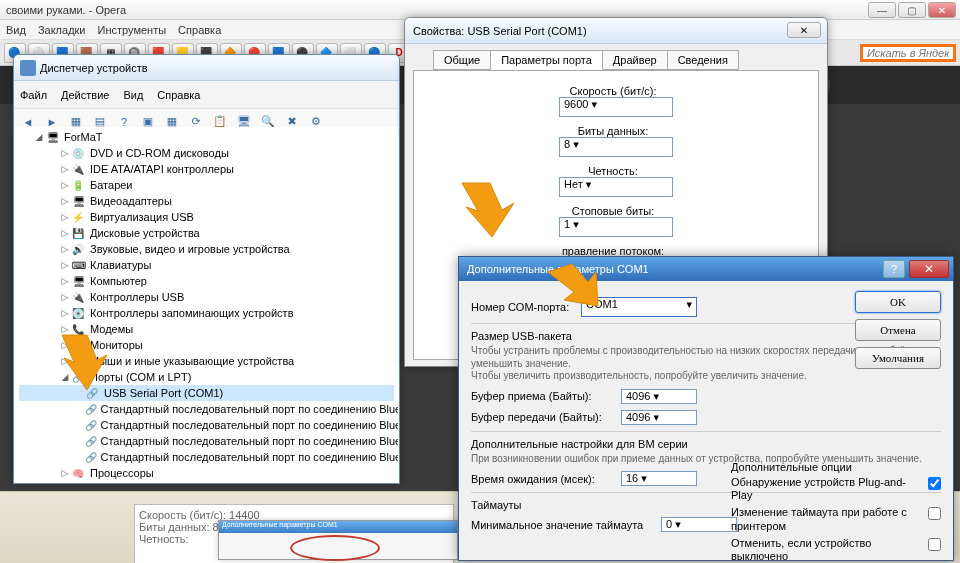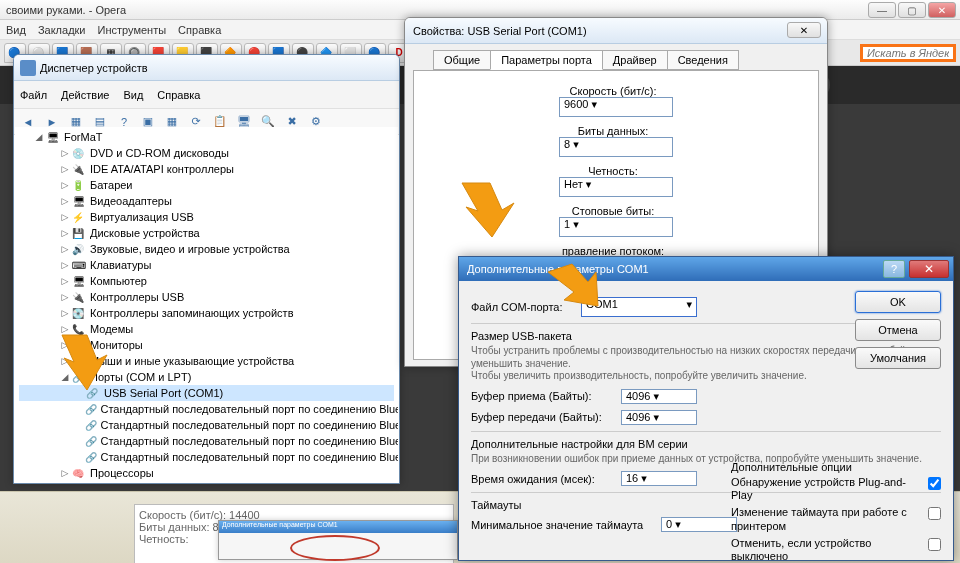--- a/index.html
+++ b/index.html
@@ -66,21 +66,21 @@
 .adv .titlebar { height: 24px; background: linear-gradient(#5fa6e8,#2f6db8); color: #fff; display: flex; align-items: center; padding: 0 8px; }
 .adv .closex { position: absolute; right: 4px; top: 3px; width: 40px; height: 18px; background: linear-gradient(#e07a7a,#c73030); border: 1px solid #933; color: #fff; display: flex; align-items: center; justify-content: center; font-size: 12px; border-radius: 2px; }
 .adv .helpq { position: absolute; right: 48px; top: 3px; width: 22px; height: 18px; background: linear-gradient(#bcd9f5,#8ab8e0); border: 1px solid #6a9; display: flex; align-items: center; justify-content: center; font-size: 11px; border-radius: 2px; }
 .adv .body { padding: 10px 12px; position: relative; height: calc(100% - 24px); }
 .adv .group-title { color: #000; margin-bottom: 3px; }
 .adv .note { color: #666; font-size: 10px; line-height: 1.25; }
 .adv .row { display: flex; align-items: center; margin: 6px 0; }
 .adv .row label { width: 150px; }
 .adv .com-select { width: 116px; border: 1px solid #3a6ecf; background: #fff; height: 20px; padding: 0 4px; }
 .adv .side-btns { position: absolute; right: 12px; top: 10px; display: flex; flex-direction: column; gap: 6px; }
-.adv .side-btns .btn { width: 86px; }
+.adv .side-btns .btn { width: 86px; font-family: Liberation Serif, serif; }
 .adv .side-btns .btn.default { border: 1px solid #2a6fd6; box-shadow: 0 0 2px #2a6fd6; }
 .adv .opts { position: absolute; right: 12px; top: 180px; width: 210px; }
 .adv .opts .opt { display: flex; align-items: flex-start; gap: 4px; margin-bottom: 4px; font-size: 10px; line-height: 1.2; }
 .adv .opts input[type=checkbox] { margin-top: 1px; }
 .arrow-svg { position: absolute; pointer-events: none; }
 
 
 .bottom-strip { position: absolute; left: 0; bottom: 0; width: 960px; height: 72px; background: linear-gradient(#e9e6d8,#ddd8c4); border-top: 1px solid #ccc7b0; }
 .bottom-strip .mini { position: absolute; left: 134px; top: 12px; width: 320px; height: 60px; background: #fff; border: 1px solid #bbb; font-size: 8px; color: #666; padding: 4px; }
 .bottom-strip .mini2 { position: absolute; left: 218px; top: 28px; width: 240px; height: 40px; background: #f6f6f6; border: 1px solid #999; box-shadow: 0 0 6px rgba(0,0,0,0.2); }
@@ -344,21 +344,21 @@
 </div>
 
 <div class="adv">
   <div class="titlebar">
     <span>Дополнительные параметры COM1</span>
     <div class="helpq">?</div>
     <div class="closex">✕</div>
   </div>
   <div class="body">
     <div class="row">
-      <label style="width:110px">Файл COM-порта:</label>
+      <label style="width:110px">Номер COM-порта:</label>
       <div class="com-select"><span>COM1</span> <span style="float:right">▾</span></div>
     </div>
     <hr class="sep">
     <div class="group-title">Размер USB-пакета</div>
     <div class="note">Чтобы устранить проблемы с производительностью на низких скоростях передачи, попробуйте уменьшить значение.</div>
     <div class="note">Чтобы увеличить производительность, попробуйте увеличить значение.</div>
     <div class="row">
       <label>Буфер приема (Байты):</label>
       <div class="sel" style="width:76px;border:1px solid #7a9ac0;background:#fff;padding:0 4px"><span>4096</span> ▾</div>
     </div>

